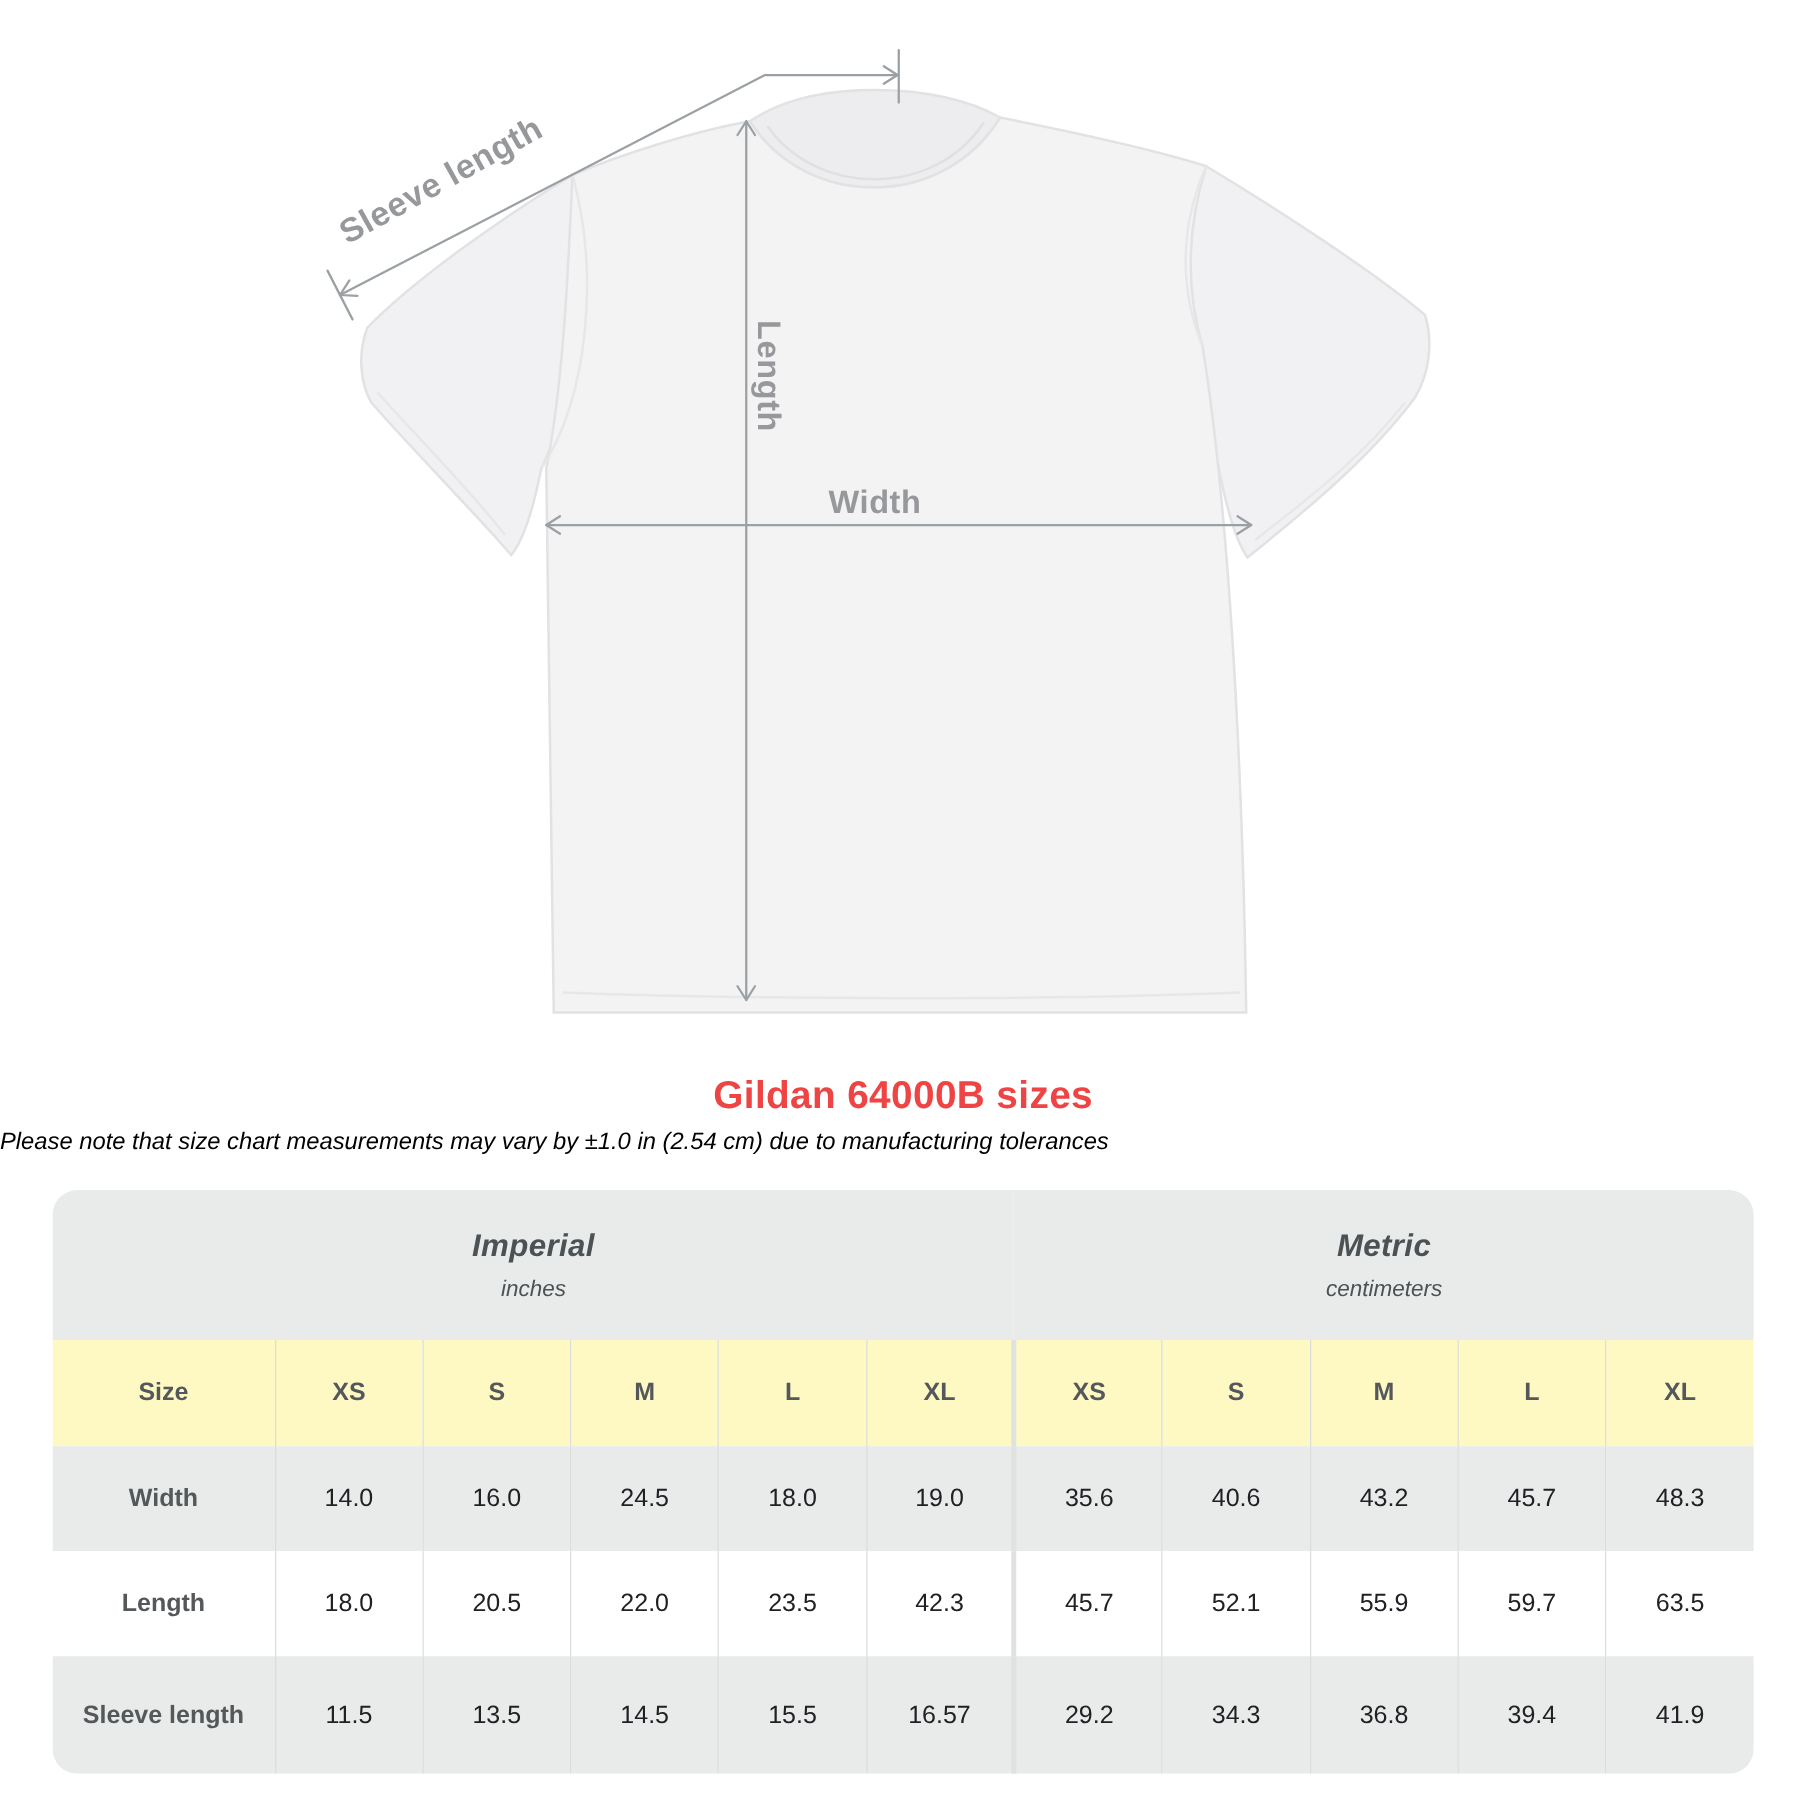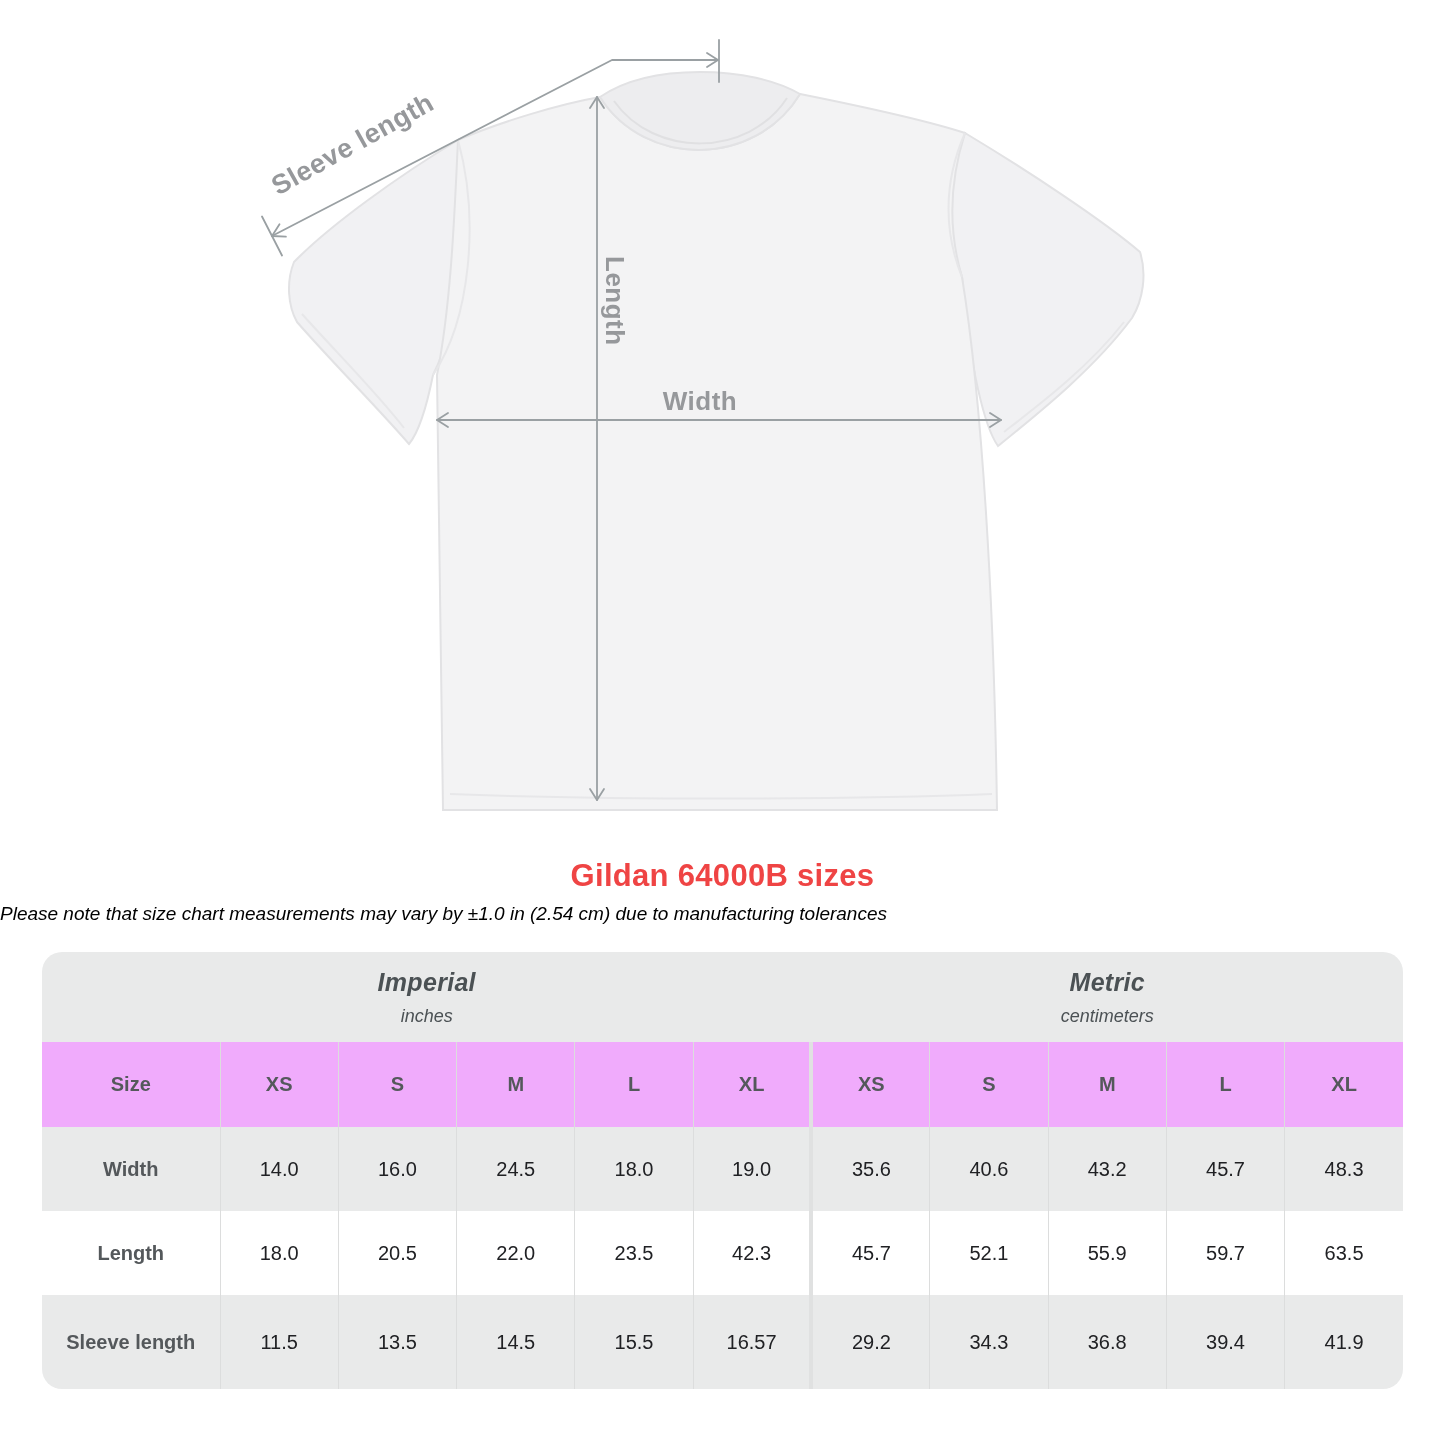--- a/index.html
+++ b/index.html
@@ -17,25 +17,25 @@
   }
   .page-note {
     font-style:italic; font-size:19px;
     color:#000000; margin:0 0 27px 0;
   }
 
   .table-wrap { margin:0 42px; border-radius:20px; overflow:hidden; }
   table.size-table { width:100%; border-collapse:collapse; table-layout:fixed; }
   .size-table td { text-align:center; vertical-align:middle; padding:0; }
 
-  tr.band-row td { background:#e9eaea; height:90px; }
+  tr.band-row td { background:#e9eaea; height:120px; }
   .unit-label { font-size:25px; font-weight:bold; font-style:italic; color:#4b5154; letter-spacing:0.3px; }
   .unit-sub { font-size:18px; font-style:italic; color:#4b5154; margin-top:9px; }
 
-  tr.size-row td { background:#f0abfc; height:85px; }
+  tr.size-row td { background:#fef9c3; height:85px; }
   tr.size-row td { font-size:20px; font-weight:bold; color:#54585b; }
 
   tr.data-row td { height:84px; font-size:20px; color:#202124; }
   tr.data-row td.rowlabel { font-weight:bold; color:#54585b; font-size:20px; }
   tr.data-row.stripe td { background:#e9eaea; }
   tr.data-row.plain td { background:#ffffff; }
   tr.last-row td { height:94px; }
 
   td.vdiv { border-left:1px solid #dcdddd; }
   td.groupdiv { border-left:4px solid #e0e1e1; }

